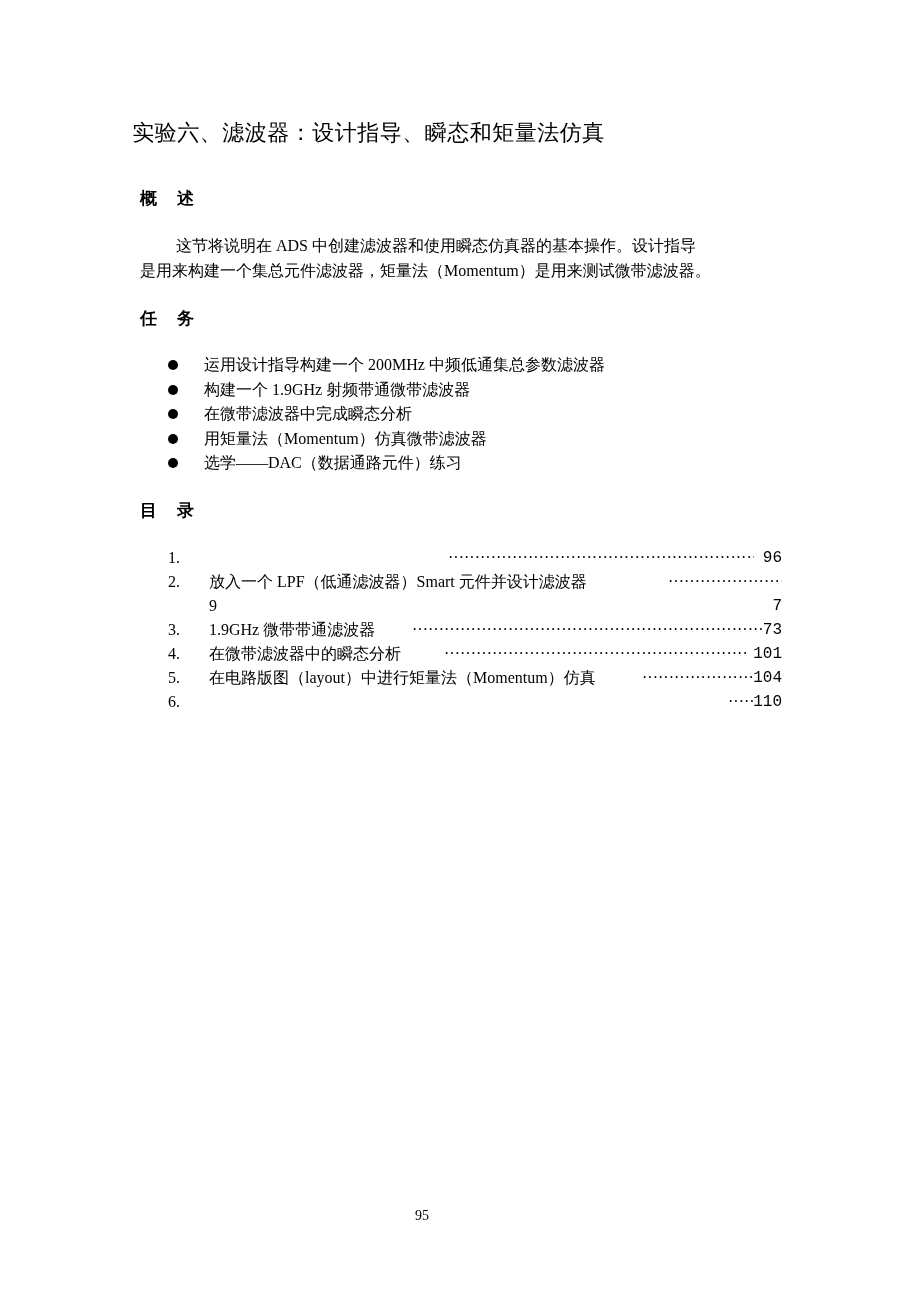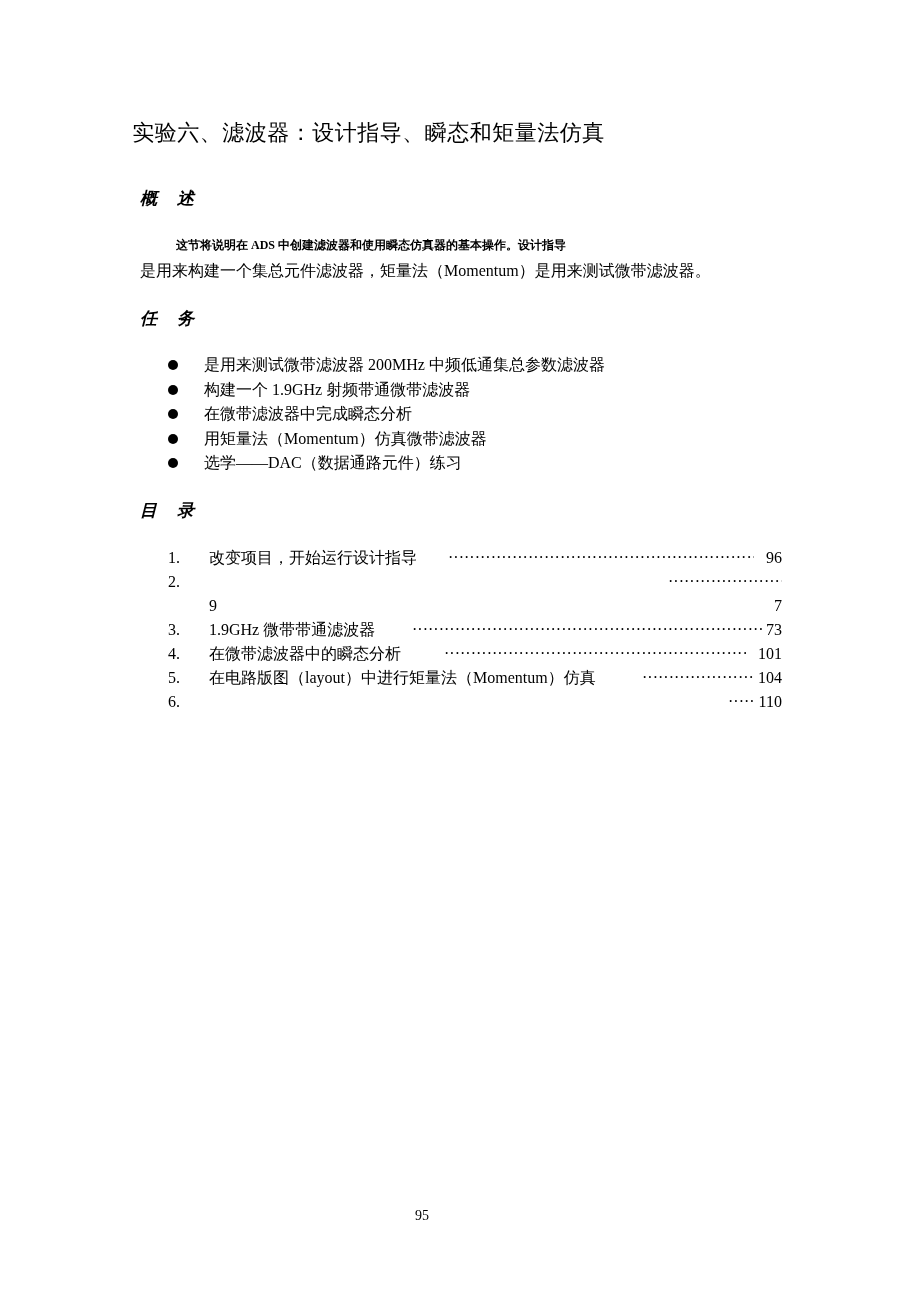--- a/index.html
+++ b/index.html
@@ -10,57 +10,56 @@
     }
     .abs { position: absolute; white-space: nowrap; }
     .title {
       left: 0; width: 737px; top: 118px; text-align: center;
       font-family: "DejaVu Sans", "Liberation Sans", sans-serif;
       font-size: 22px; letter-spacing: 0.5px;
     }
     .heading {
       left: 140px; font-size: 17px; font-weight: bold;
       font-family: "DejaVu Sans", "Liberation Sans", sans-serif;
-      font-style: italic;
     }
     .heading span { display: inline-block; }
     .heading .c2 { margin-left: 20px; }
     .bullet-row { left: 168px; font-size: 16px; height: 25px; line-height: 25px; }
     .bullet-dot {
       display: inline-block; width: 10px; height: 10px; border-radius: 50%;
       background: #000; vertical-align: middle; margin-right: 26px; position: relative; top: -1px;
     }
     .toc-row { left: 168px; width: 614px; font-size: 16px; height: 24px; line-height: 24px; }
     .toc-num { position: absolute; left: 0; }
     .toc-text { position: absolute; left: 41px; }
     .toc-dots { position: absolute; overflow: hidden; letter-spacing: 0px; }
-    .toc-page { position: absolute; right: 0; }
+    .toc-page { position: absolute; right: 0; font-family: Liberation Mono, monospace; }
     .page-num { left: 0; width: 844px; text-align: center; top: 1208px; font-size: 14px; }
   </style>
 </head>
 <body>
 
 <div>
 
   <div class="abs title">实验六、滤波器：设计指导、瞬态和矩量法仿真</div>
 
   <div class="abs heading" style="top:187px;">
     <span>概</span><span class="c2">述</span>
   </div>
 
-  <div class="abs" style="left:176px; top:233px; font-size:12px; line-height:25px;font-weight:bold;">这节将说明在 ADS 中创建滤波器和使用瞬态仿真器的基本操作。设计指导</div>
+  <div class="abs" style="left:176px; top:233px; font-size:16px; line-height:25px;">这节将说明在 ADS 中创建滤波器和使用瞬态仿真器的基本操作。设计指导</div>
   <div class="abs" style="left:140px; top:258px; font-size:16px; line-height:25px;">是用来构建一个集总元件滤波器，矩量法（Momentum）是用来测试微带滤波器。</div>
 
   <div class="abs heading" style="top:307px;text-align:right;">
     <span>任</span><span class="c2">务</span>
   </div>
 
   <div>
     <div class="abs bullet-row" style="top:352px;">
-      <span class="bullet-dot"></span><span>是用来测试微带滤波器 200MHz 中频低通集总参数滤波器</span>
+      <span class="bullet-dot"></span><span>运用设计指导构建一个 200MHz 中频低通集总参数滤波器</span>
     </div>
     <div class="abs bullet-row" style="top:377px;">
       <span class="bullet-dot"></span><span>构建一个 1.9GHz 射频带通微带滤波器</span>
     </div>
     <div class="abs bullet-row" style="top:401px;">
       <span class="bullet-dot"></span><span>在微带滤波器中完成瞬态分析</span>
     </div>
     <div class="abs bullet-row" style="top:426px;">
       <span class="bullet-dot"></span><span>用矩量法（Momentum）仿真微带滤波器</span>
     </div>
@@ -69,26 +68,26 @@
     </div>
   </div>
 
   <div class="abs heading" style="top:499px;">
     <span>目</span><span class="c2">录</span>
   </div>
 
   <div>
     <div class="abs toc-row" style="top:546px;">
       <span class="toc-num">1.</span>
-      <span class="toc-text">改变项目，开始运行设计指导</span>
       <span class="toc-dots" style="left:280px; width:306px;">·····································································</span>
       <span class="toc-page">96</span>
     </div>
     <div class="abs toc-row" style="top:570px;">
       <span class="toc-num">2.</span>
+      <span class="toc-text">放入一个 LPF（低通滤波器）Smart 元件并设计滤波器</span>
       <span class="toc-dots" style="left:500px; width:114px;">·····························</span>
     </div>
     <div class="abs toc-row" style="top:594px;">
       <span style="position:absolute; left:41px;">9</span>
       <span class="toc-page">7</span>
     </div>
     <div class="abs toc-row" style="top:618px;">
       <span class="toc-num">3.</span>
       <span class="toc-text">1.9GHz 微带带通滤波器</span>
       <span class="toc-dots" style="left:244px; width:352px;">··········································································</span>

